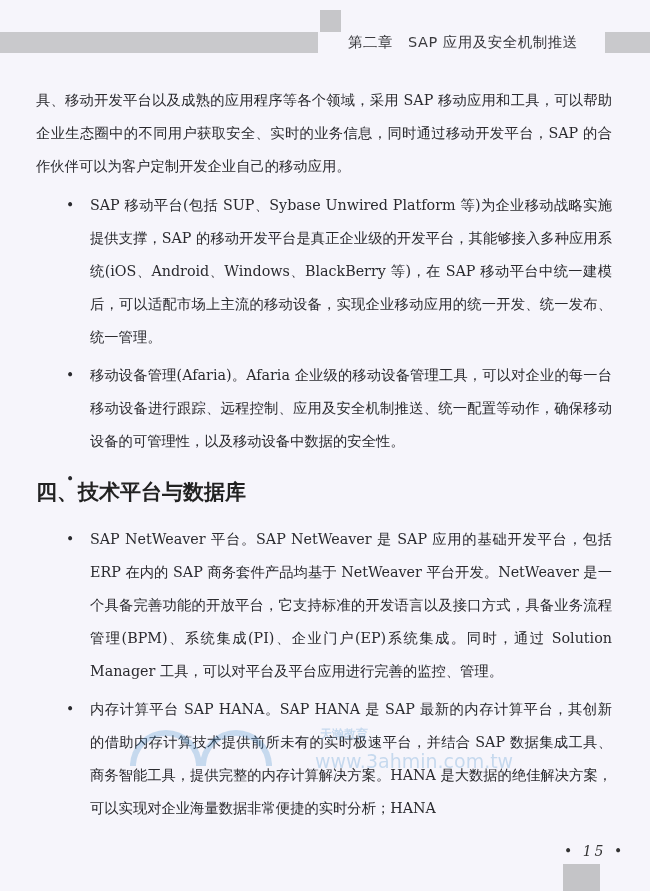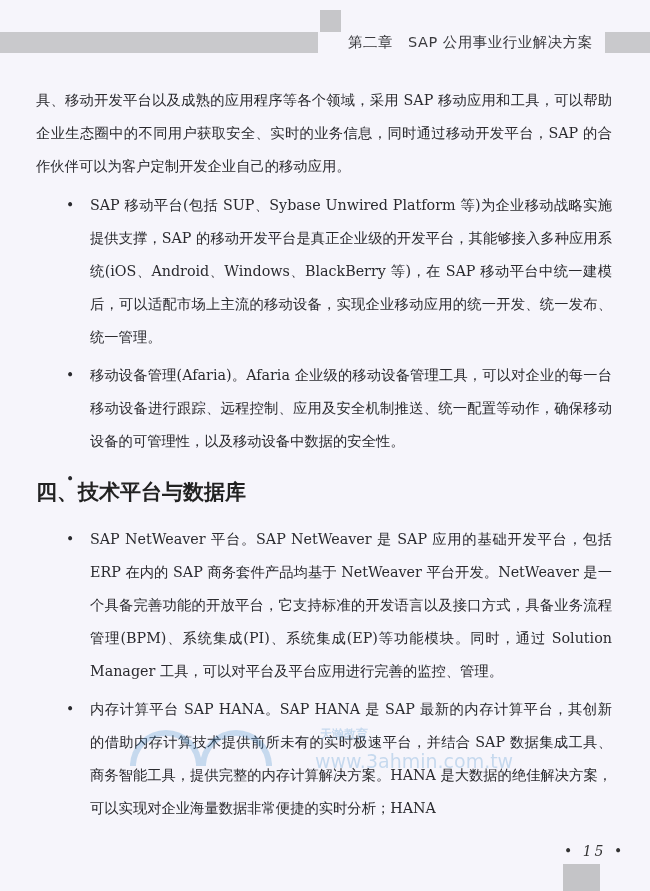--- a/index.html
+++ b/index.html
@@ -28,21 +28,21 @@
   .wm-arc { position:absolute; border:6px solid #3a87c8; border-bottom:none; border-radius:60px 60px 0 0; }
 
   .page-num { position:absolute; left:564px; top:843px; font-size:14px; color:#333; letter-spacing:3px;font-style:italic; }
   .foot-square { position:absolute; left:563px; top:864px; width:37px; height:27px; background:#c4c4c7; }
 </style>
 </head>
 <body>
 
 <div class="hdr-bar-left"></div>
 <div class="hdr-square"></div>
-<div class="hdr-title">第二章　SAP 公用事业行业解决方案</div>
+<div class="hdr-title">第二章　SAP 应用及安全机制推送</div>
 <div class="hdr-bar-right"></div>
 
 <div class="content">
   <p class="para">具、移动开发平台以及成熟的应用程序等各个领域，采用 SAP 移动应用和工具，可以帮助企业生态圈中的不同用户获取安全、实时的业务信息，同时通过移动开发平台，SAP 的合作伙伴可以为客户定制开发企业自己的移动应用。</p>
 
   <ul class="bullets" style="margin-top:6px;">
     <li>
       <span class="bullet">•</span>
       <span>SAP 移动平台(包括 SUP、Sybase Unwired Platform 等)为企业移动战略实施提供支撑，SAP 的移动开发平台是真正企业级的开发平台，其能够接入多种应用系统(iOS、Android、Windows、BlackBerry 等)，在 SAP 移动平台中统一建模后，可以适配市场上主流的移动设备，实现企业移动应用的统一开发、统一发布、统一管理。</span>
     </li>
@@ -54,21 +54,21 @@
       <span class="bullet">•</span>
     </li>
   </ul>
 
   <div class="section-title">四、技术平台与数据库</div>
 
 
   <ul class="bullets" style="margin-top:4px;">
     <li>
       <span class="bullet">•</span>
-      <span>SAP NetWeaver 平台。SAP NetWeaver 是 SAP 应用的基础开发平台，包括 ERP 在内的 SAP 商务套件产品均基于 NetWeaver 平台开发。NetWeaver 是一个具备完善功能的开放平台，它支持标准的开发语言以及接口方式，具备业务流程管理(BPM)、系统集成(PI)、系统集成(EP)等功能模块。同时，通过 Solution Manager 工具，可以对平台及平台应用进行完善的监控、管理。</span>
+      <span>SAP NetWeaver 平台。SAP NetWeaver 是 SAP 应用的基础开发平台，包括 ERP 在内的 SAP 商务套件产品均基于 NetWeaver 平台开发。NetWeaver 是一个具备完善功能的开放平台，它支持标准的开发语言以及接口方式，具备业务流程管理(BPM)、系统集成(PI)、企业门户(EP)系统集成。同时，通过 Solution Manager 工具，可以对平台及平台应用进行完善的监控、管理。</span>
     </li>
     <li>
       <span class="bullet">•</span>
       <span>内存计算平台 SAP HANA。SAP HANA 是 SAP 最新的内存计算平台，其创新的借助内存计算技术提供前所未有的实时极速平台，并结合 SAP 数据集成工具、商务智能工具，提供完整的内存计算解决方案。HANA 是大数据的绝佳解决方案，可以实现对企业海量数据非常便捷的实时分析；HANA</span>
     </li>
   </ul>
 </div>
 
 <div class="watermark">
   <div class="wm-arc" style="left:10px;top:14px;width:60px;height:30px;"></div>

